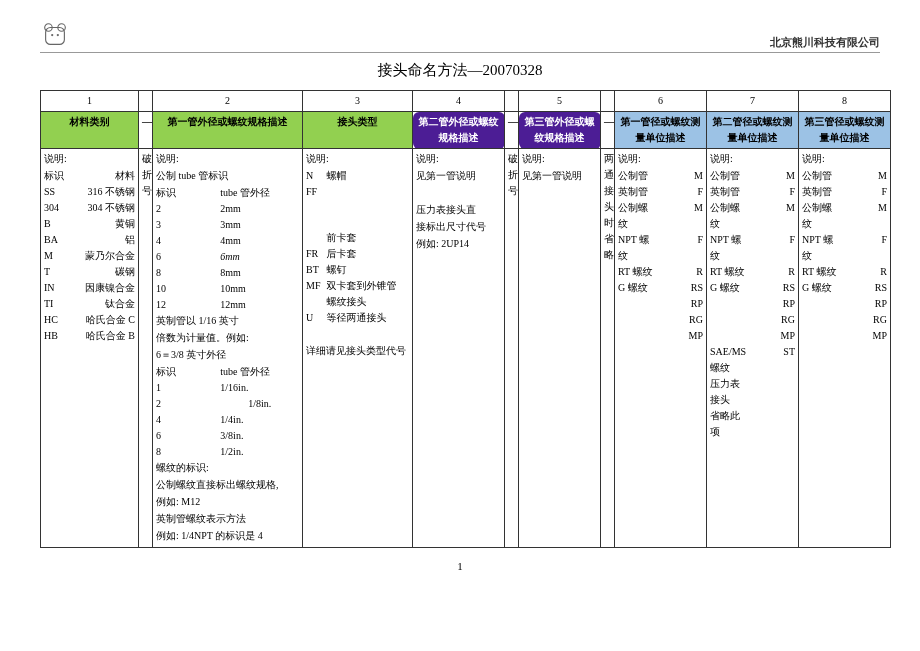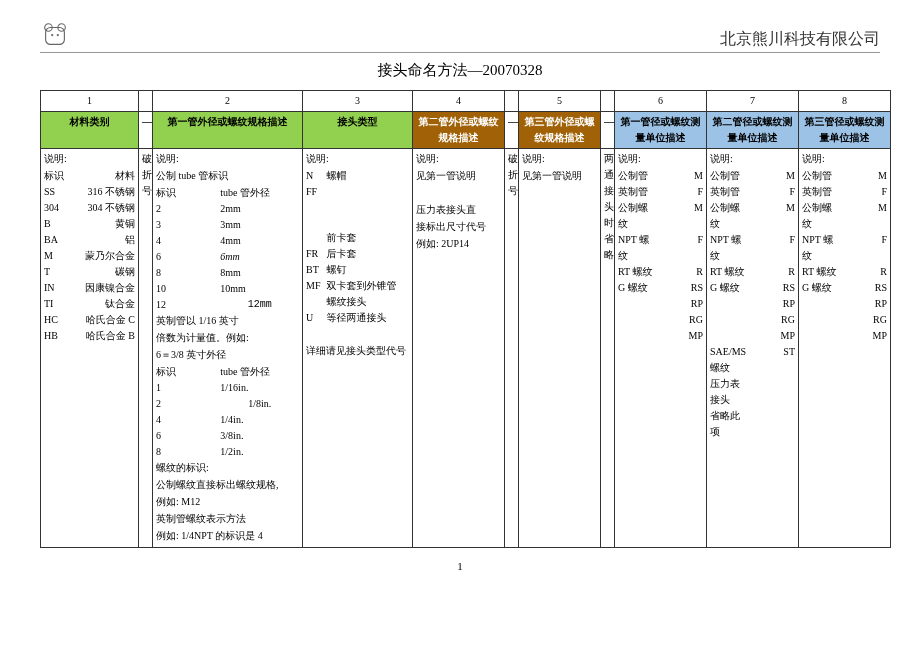--- a/index.html
+++ b/index.html
@@ -20,22 +20,23 @@
     align-items: flex-end;
     border-bottom: 1px solid #999;
     padding-bottom: 2px;
     margin-bottom: 6px;
   }
   .logo {
     width: 30px;
     height: 30px;
   }
   .company {
-    font-size: 16px;
+    font-size: 11px;
     color: #333;
+    font-weight: bold;
   }
   .title {
     text-align: center;
     font-size: 15px;
     font-weight: normal;
     margin: 8px 0 10px 0;
   }
   table.main {
     width: 100%;
     border-collapse: collapse;
@@ -47,21 +48,21 @@
     vertical-align: top;
     font-size: 10px;
     line-height: 1.6;
   }
   table.main th.num {
     font-weight: normal;
     text-align: center;
     background: #fff;
   }
   .hdr-green { background: #92d050; text-align: center; font-weight: bold; }
-  .hdr-teal  { background: #a16207; text-align: center; font-weight: bold; color:#fff;}
+  .hdr-teal  { background: #4c1d95; text-align: center; font-weight: bold; color:#fff;border-radius:6px;}
   .hdr-blue  { background: #9cc2e5; text-align: center; font-weight: bold; }
   .hdr-dash  { background: #fff; text-align:center; font-weight:bold;}
   .pair-row { display: flex; }
   .pair-row .c1 { width: 45%; }
   .pair-row .c2 { width: 55%; text-align: right; }
   .line { margin-bottom: 1px; }
   .footer-page {
     text-align: center;
     margin-top: 12px;
     font-size: 11px;
@@ -216,21 +217,21 @@
             <div class="pair-row">
               <span class="c1">8</span>
               <span class="c2" style="text-align: left;">8mm</span>
             </div>
             <div class="pair-row">
               <span class="c1">10</span>
               <span class="c2" style="text-align: left;">10mm</span>
             </div>
             <div class="pair-row">
               <span class="c1">12</span>
-              <span class="c2" style="text-align: center; font-family: Liberation Mono, monospace;">12mm</span>
+              <span class="c2" style="text-align: left;">12mm</span>
             </div>
             <div class="line">英制管以 1/16 英寸</div>
             <div class="line">倍数为计量值。例如:</div>
             <div class="line">6＝3/8 英寸外径</div>
             <div class="pair-row">
               <span class="c1">标识</span>
               <span class="c2" style="text-align: left;">tube 管外径</span>
             </div>
             <div class="pair-row">
               <span class="c1">1</span>

